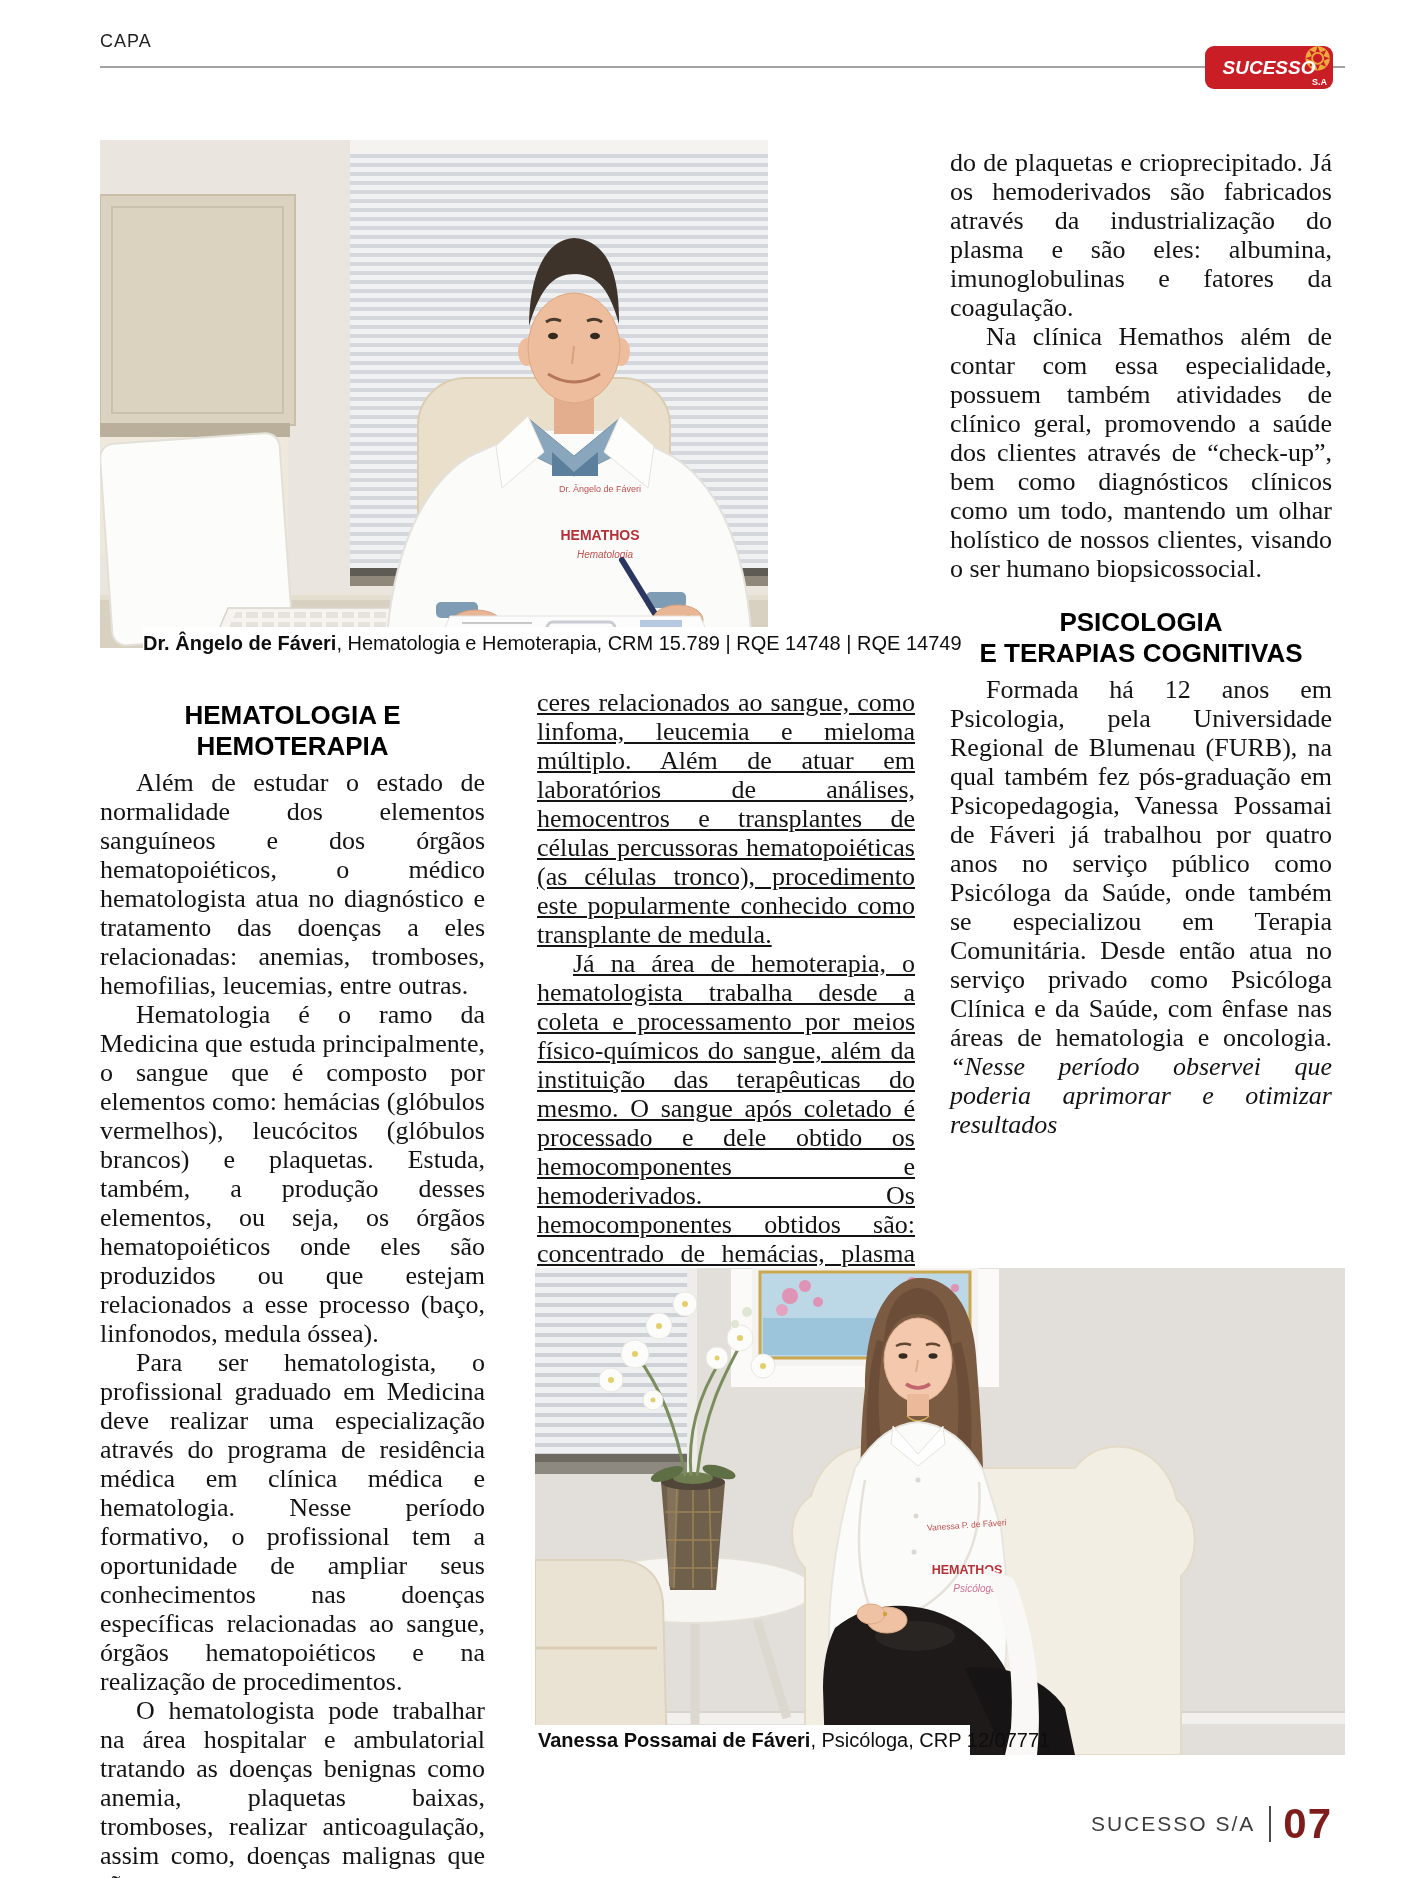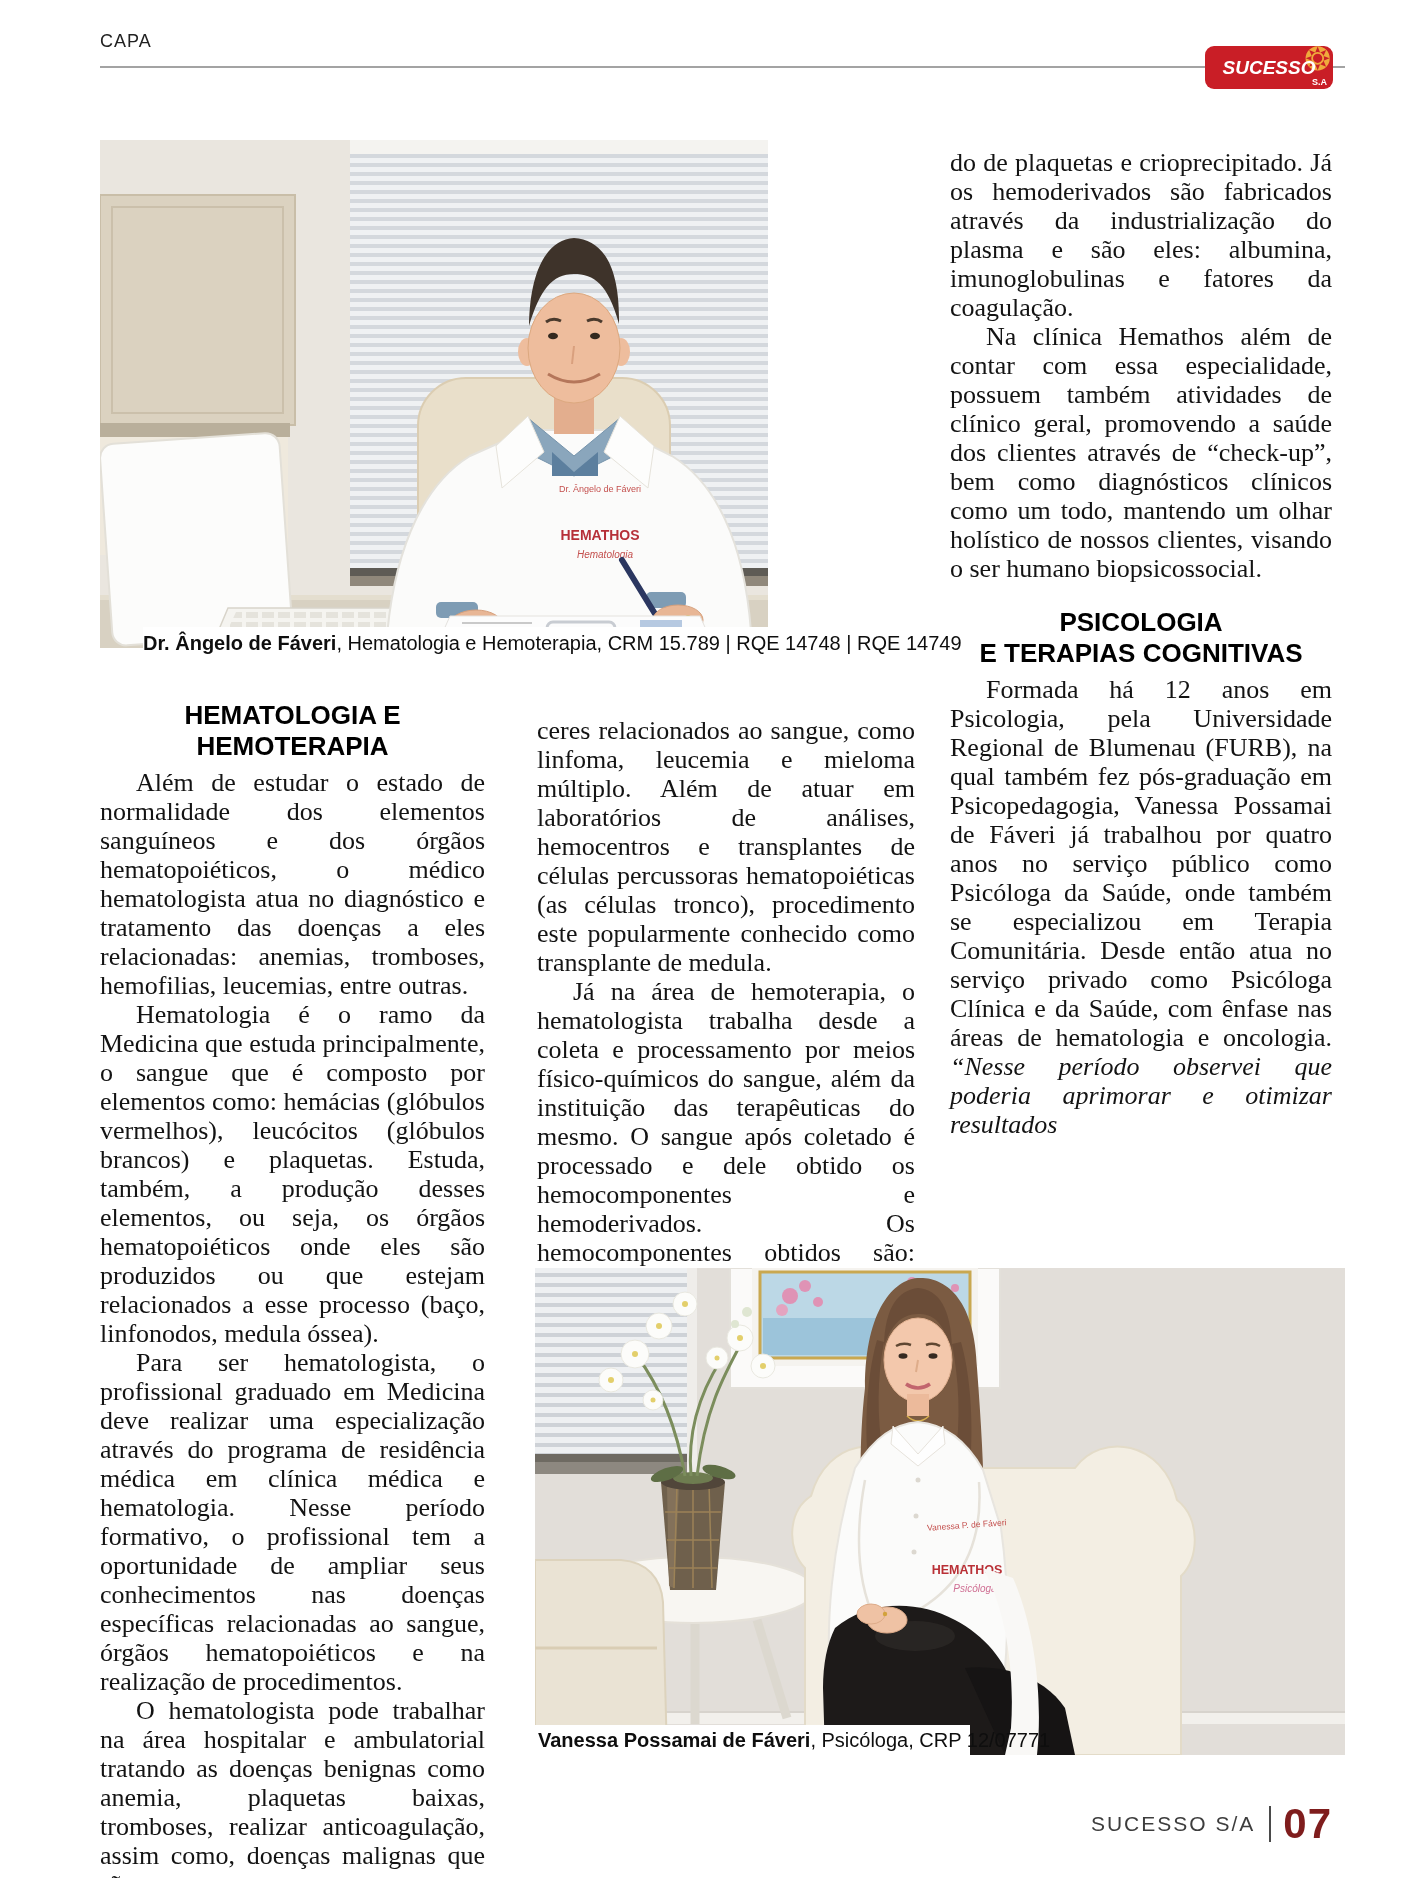--- a/index.html
+++ b/index.html
@@ -45,21 +45,21 @@
   .caption2{position:absolute;left:0;bottom:0;width:432px;height:30px;line-height:30px;padding-left:3px;}
   
   .col{position:absolute;text-align:justify;}
   .col p{margin:0;font-size:26px;line-height:29px;}
   .col p.indent{text-indent:36px;}
   .colhead{
     font-family:"Liberation Sans", sans-serif;font-weight:700;font-size:26px;line-height:31px;
     text-align:center;color:#000;margin:0 0 6px 0;letter-spacing:0;
   }
   .col1{left:100px;top:700px;width:385px;}
-  .col2{left:537px;top:716px;width:378px;}
+  .col2{left:537px;top:688px;width:378px;text-decoration:underline;}
   .col3{left:950px;top:148px;width:382px;}
   .col3 .colhead{margin-top:24px;}
   .quote-italic{font-style:italic;}
   
   .footer{
     position:absolute;right:86px;top:1800px;display:flex;align-items:center;
     font-family:"Liberation Sans", sans-serif;
   }
   .footer-mag{font-size:21px;letter-spacing:2px;color:#3d3d3d;}
   .footer-bar{width:2px;height:36px;background:#4a4a4a;margin:0 12px 0 14px;}

